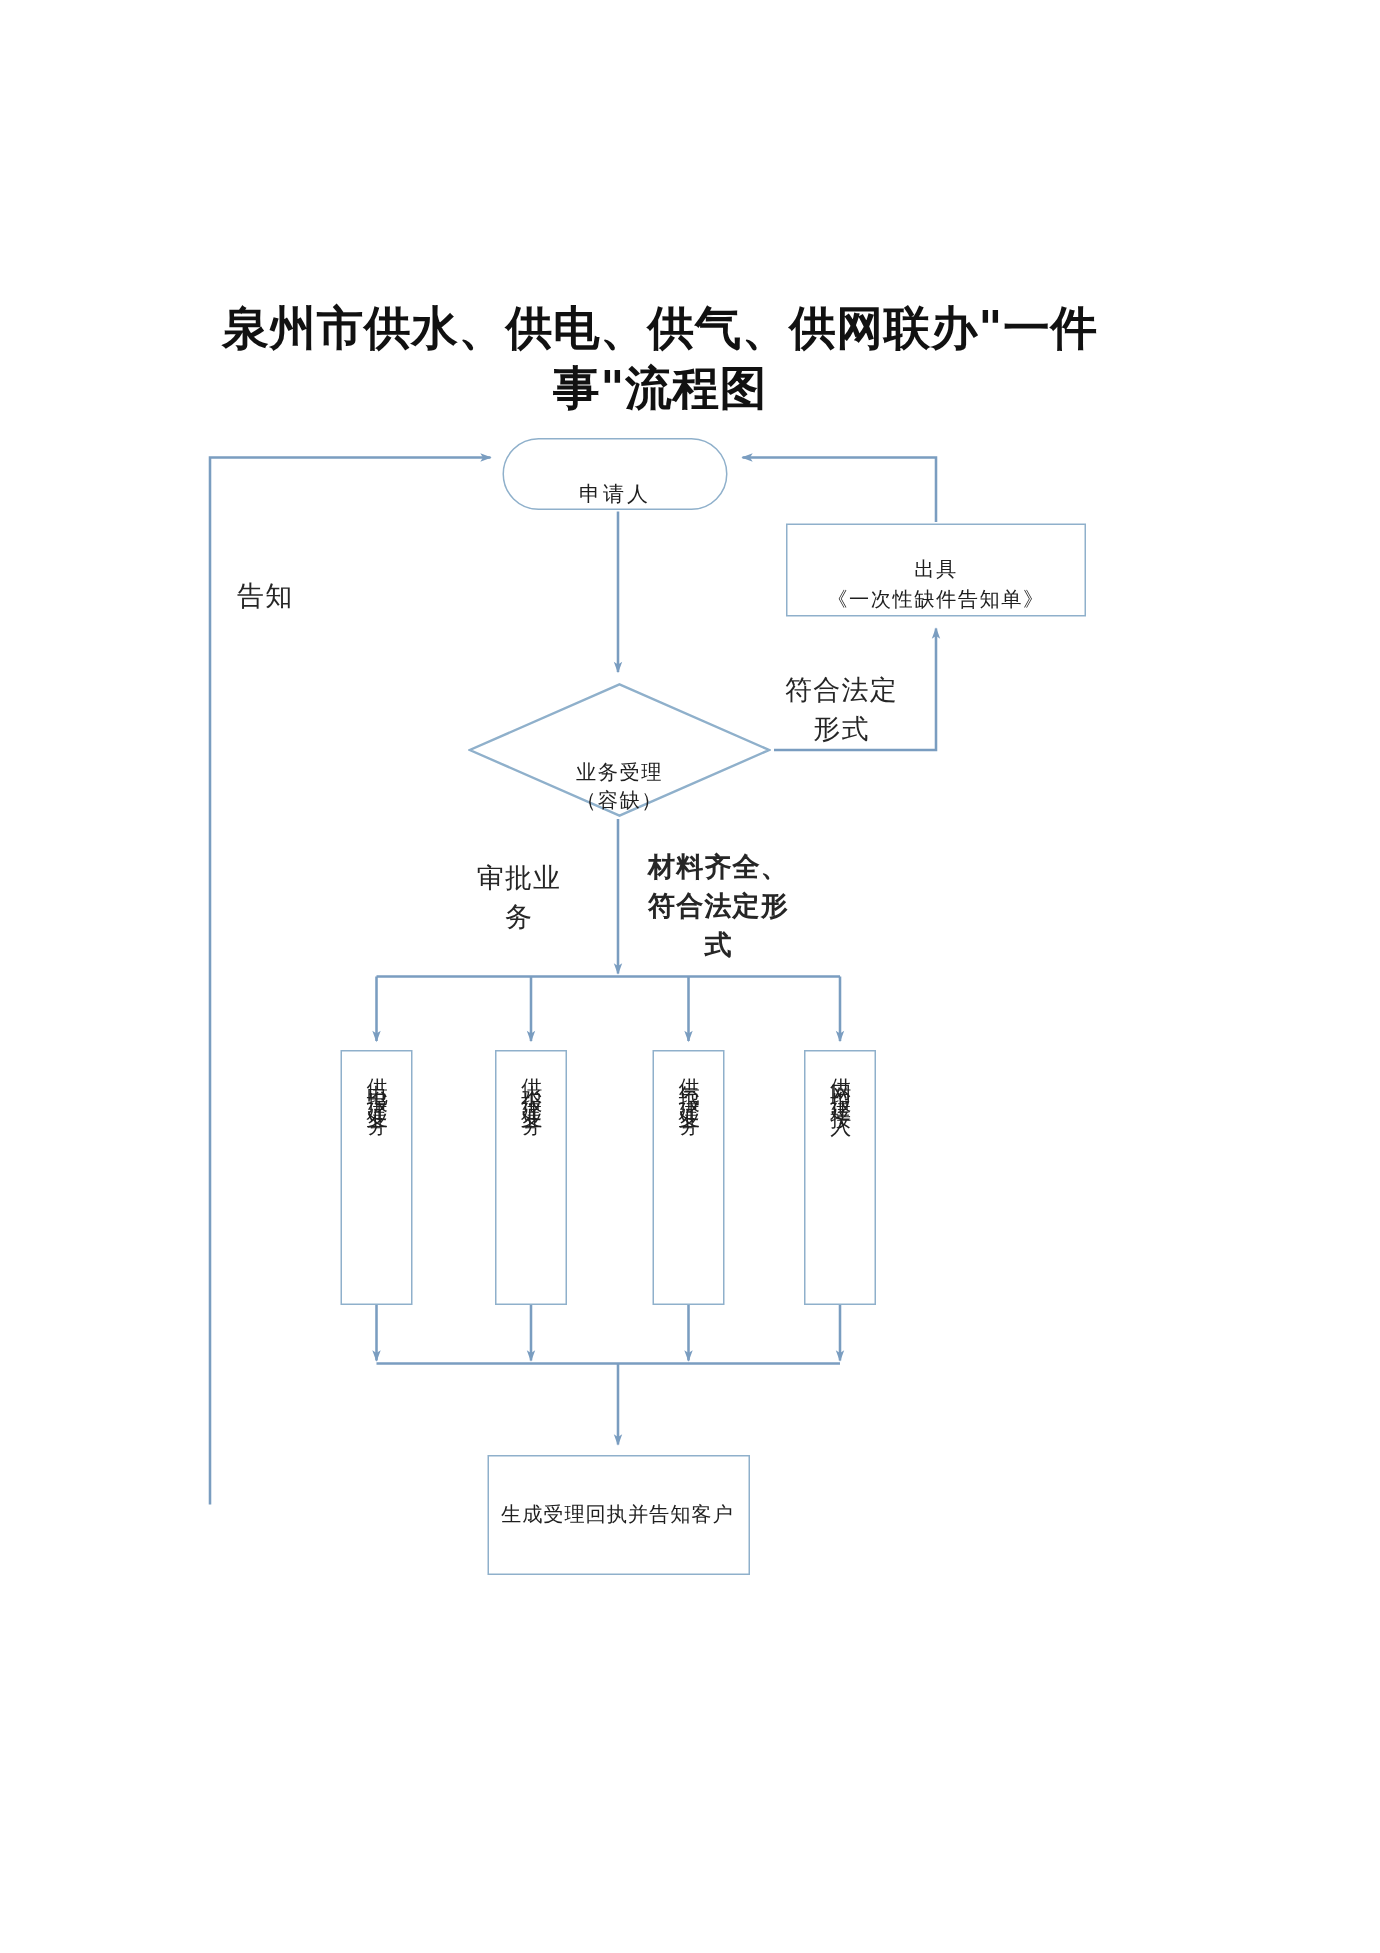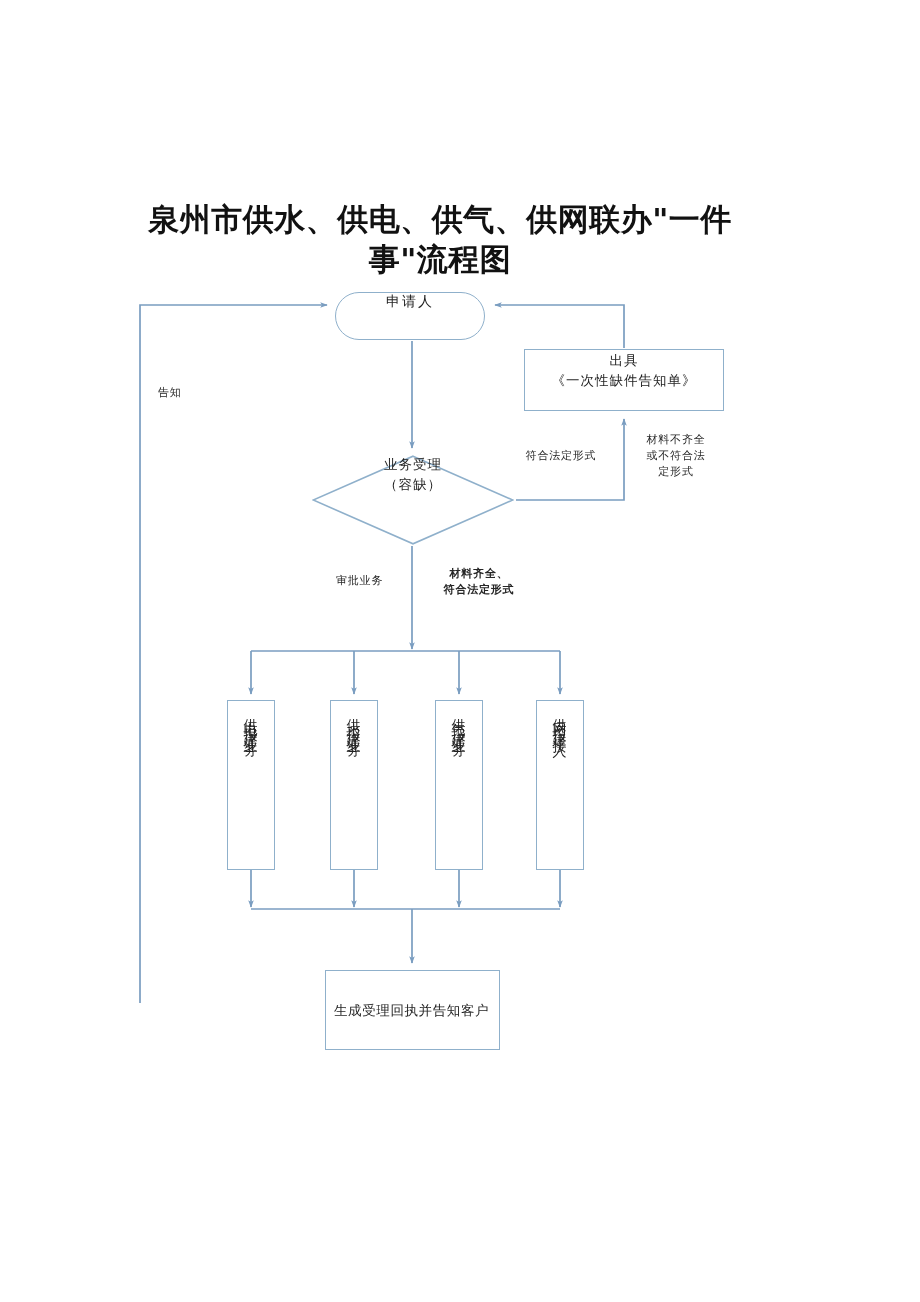--- a/index.html
+++ b/index.html
@@ -39,21 +39,21 @@
     pointer-events:none;
   }
 
   
   .node{
     position:absolute;
     box-sizing:border-box;
     background:#ffffff;
     border:1.4px solid #8fb0cb;
     display:flex;
-    align-items:flex-start;
+    align-items:flex-end;
     justify-content:center;
     text-align:center;
     color:#1f1f1f;
     font-family:"DejaVu Serif","Liberation Serif",serif;
   }
 
   #node-applicant{
     left:335px; top:292px;
     width:150px; height:48px;
     border-radius:24px;
@@ -129,31 +129,31 @@
     justify-content:flex-start;
     align-items:center;
     text-align:left;
     padding:0 8px;
   }
 
   
   .elabel{
     position:absolute;
     font-family:"DejaVu Serif","Liberation Serif",serif;
-    font-size:11px;
+    font-size:18px;
     line-height:1.45;
     letter-spacing:0.8px;
     color:#262626;
     white-space:pre-line;
     text-align:center;
   }
   #lbl-inform   {left:158px; top:385px;  width:60px; text-align:left;}
   #lbl-onetime  {left:516px; top:448px;  width:90px;}
   #lbl-incomplete{left:630px; top:432px; width:92px;}
-  #lbl-approve  {left:336px; top:573px;  width:68px; text-align:left;}
+  #lbl-approve  {left:312px; top:573px;  width:68px; text-align:center;}
   #lbl-complete {left:424px; top:566px;  width:110px;font-weight:bold;}
 </style>
 </head>
 <body>
 
 <div id="page">
 
   <div id="title">泉州市供水、供电、供气、供网联办"一件事"流程图</div>
 
   <svg id="wires" viewBox="0 0 920 1302" width="920" height="1302">
@@ -229,20 +229,17 @@
   <div class="vbox" id="node-net">
     <span class="vtext">供网报建接入</span>
   </div>
 
   <div class="node" id="node-receipt">
     <span>生成受理回执并告知客户</span>
   </div>
 
   <div class="elabel" id="lbl-inform">告知</div>
   <div class="elabel" id="lbl-onetime">符合法定形式</div>
-  <div class="elabel" id="lbl-incomplete">材料不齐全
-或不符合法
-定形式</div>
   <div class="elabel" id="lbl-approve">审批业务</div>
   <div class="elabel" id="lbl-complete">材料齐全、
 符合法定形式</div>
 
 </div>
 
 </body></html>

